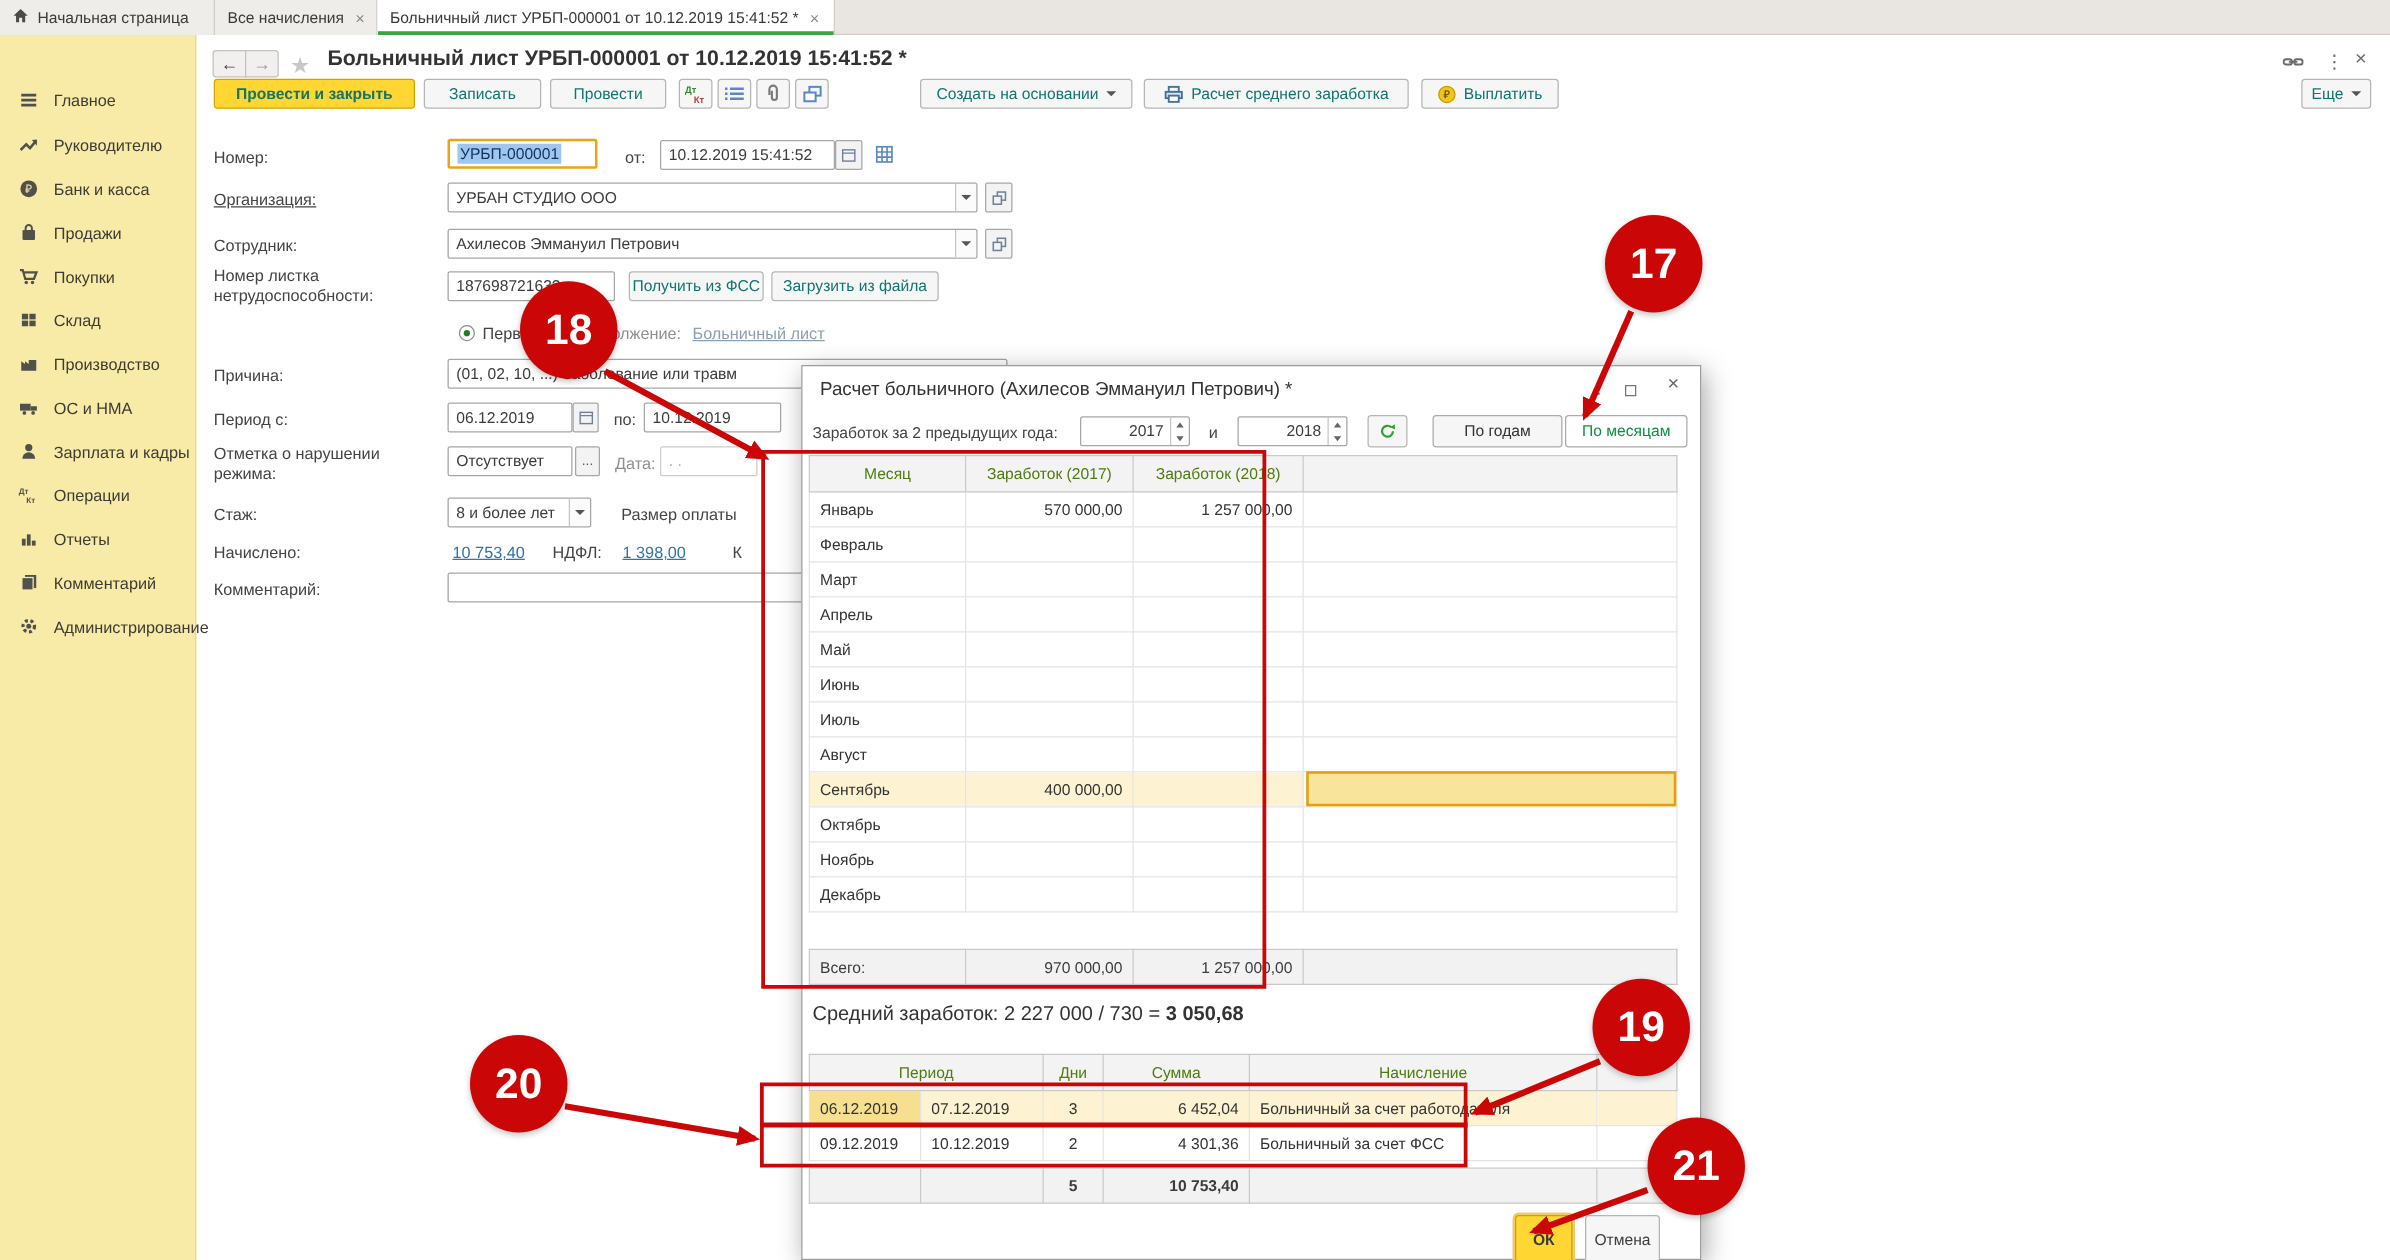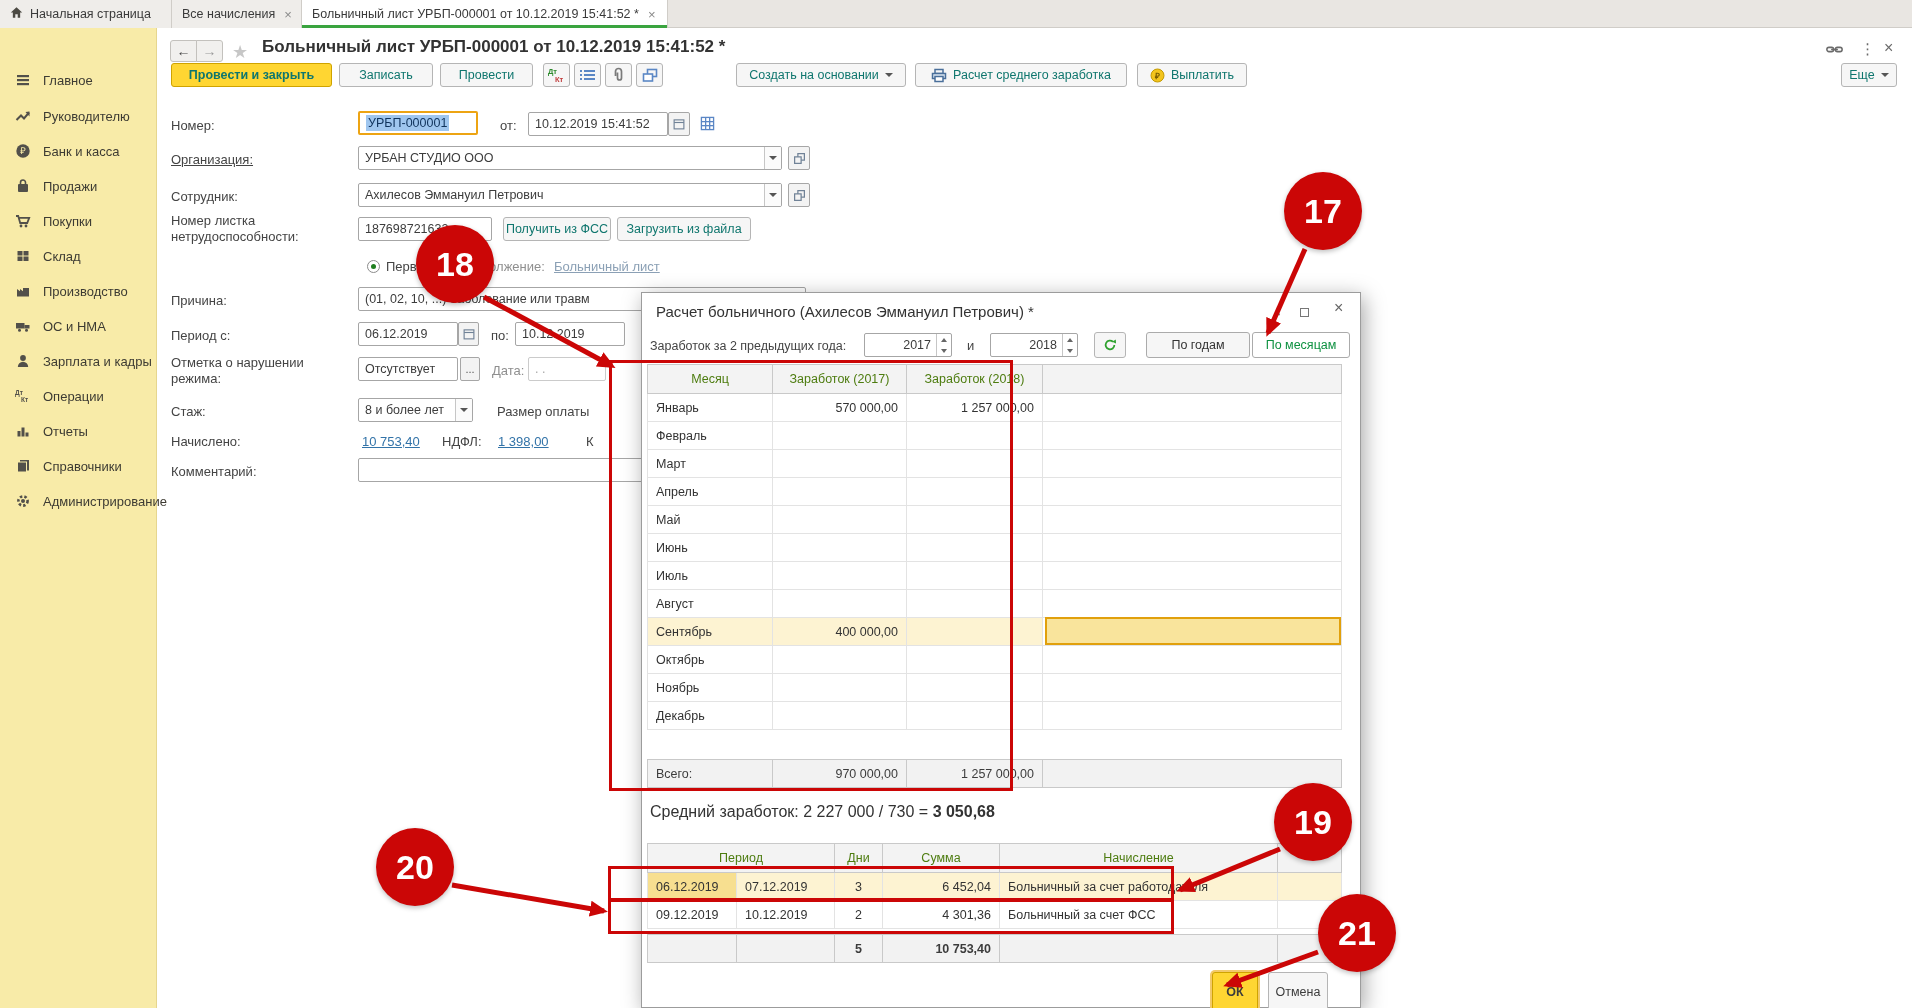--- a/index.html
+++ b/index.html
@@ -221,21 +221,21 @@
         </span>
         <span>Отчеты</span>
       </div>
     <div class="side-item" style="top:426px">
         <span class="ic">
           <svg width="16" height="16" viewBox="0 0 16 16">
             <rect x="5" y="2" width="9" height="10.5" fill="#52504a"></rect>
             <rect x="2.5" y="4" width="9" height="10" fill="#52504a" stroke="#f8eba8" stroke-width="1"></rect>
           </svg>
         </span>
-        <span>Справочники</span>
+        <span>Комментарий</span>
       </div>
     <div class="side-item" style="top:461px">
         <span class="ic">
           <svg width="16" height="16" viewBox="0 0 16 16">
             <circle cx="8" cy="8" r="4.6" fill="none" stroke="#52504a" stroke-width="2.6" stroke-dasharray="2.4 2.1"></circle>
             <circle cx="8" cy="8" r="2" fill="#52504a"></circle>
           </svg>
         </span>
         <span>Администрирование</span>
       </div>

